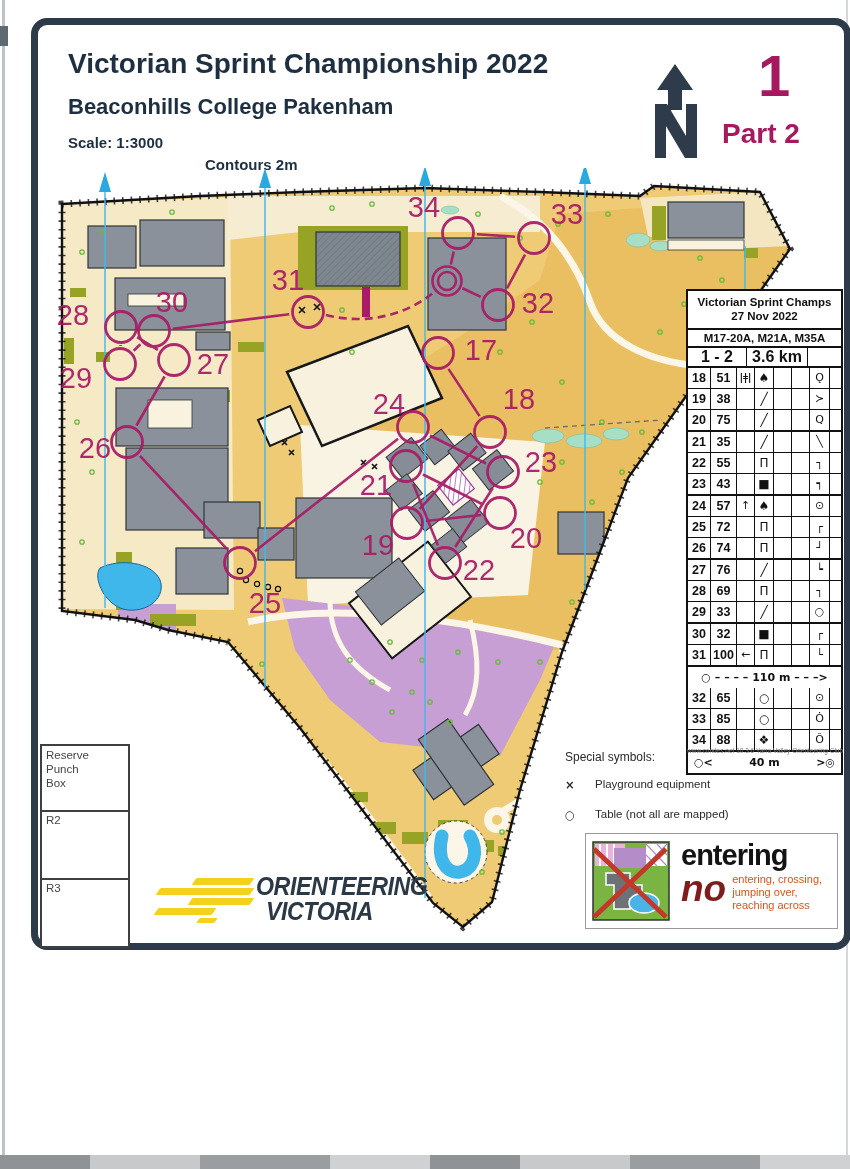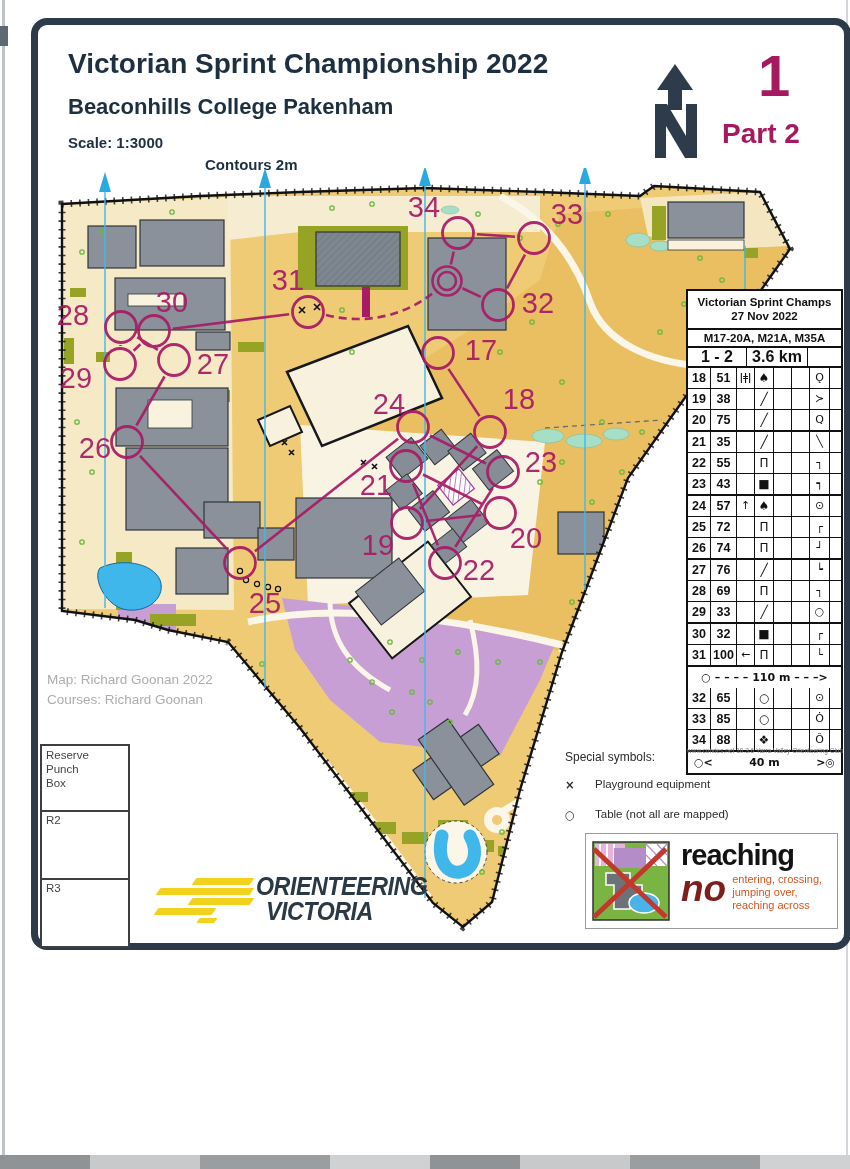--- a/index.html
+++ b/index.html
@@ -585,21 +585,21 @@
       <line x1="15" y1="3" x2="15" y2="25" stroke="#fff" stroke-width="2"></line>
       <line x1="22" y1="3" x2="22" y2="25" stroke="#fff" stroke-width="2"></line>
       <rect x="22" y="7" width="34" height="20" fill="#b48cc8"></rect>
       <rect x="54" y="3" width="21" height="22" fill="#fff"></rect>
       <path d="M54,3 l21,22 M75,3 l-21,22 M54,14 l11,11 M65,3 l10,11" stroke="#b48cc8" stroke-width="1.2"></path>
       <path d="M14,32 h24 v12 h12 v14 h-12 v10 h-16 v-24 h-8 Z" fill="#6d7278" stroke="#fff" stroke-width="1.5"></path>
       <ellipse cx="52" cy="62" rx="15" ry="10" fill="#4ab4e8" stroke="#fff" stroke-width="1.5"></ellipse>
       <path d="M2,8 L74,76 M74,8 L2,76" stroke="#c0392b" stroke-width="5"></path>
     </svg>
     <div class="fp-right">
-      <div class="fp-title">reaching</div>
+      <div class="fp-title">entering</div>
       <div class="fp-row">
         <div class="fp-no">no</div>
         <div class="fp-lines">
           <div>entering, crossing,</div>
           <div>jumping over,</div>
           <div>reaching across</div>
         </div>
       </div>
     </div>
   </div>
@@ -607,24 +607,20 @@
   <div class="reserve">
     <div class="rv-title">
       <div>Reserve</div>
       <div>Punch</div>
       <div>Box</div>
     </div>
     <div class="rv-cell">R2</div>
     <div class="rv-cell">R3</div>
   </div>
 
-  <div class="credits">
-    <div>Map: Richard Goonan 2022</div>
-    <div>Courses: Richard Goonan</div>
-  </div>
 
   <div class="logo">
     <div class="bar" style="left:46px;top:6px;width:58px;height:7px;"></div>
     <div class="bar" style="left:10px;top:16px;width:94px;height:7px;"></div>
     <div class="bar" style="left:42px;top:26px;width:62px;height:7px;"></div>
     <div class="bar" style="left:8px;top:36px;width:58px;height:7px;"></div>
     <div class="bar" style="left:50px;top:46px;width:18px;height:5px;"></div>
     <div class="logo-text lt1">ORIENTEERING</div>
     <div class="logo-text lt2">VICTORIA</div>
   </div>

